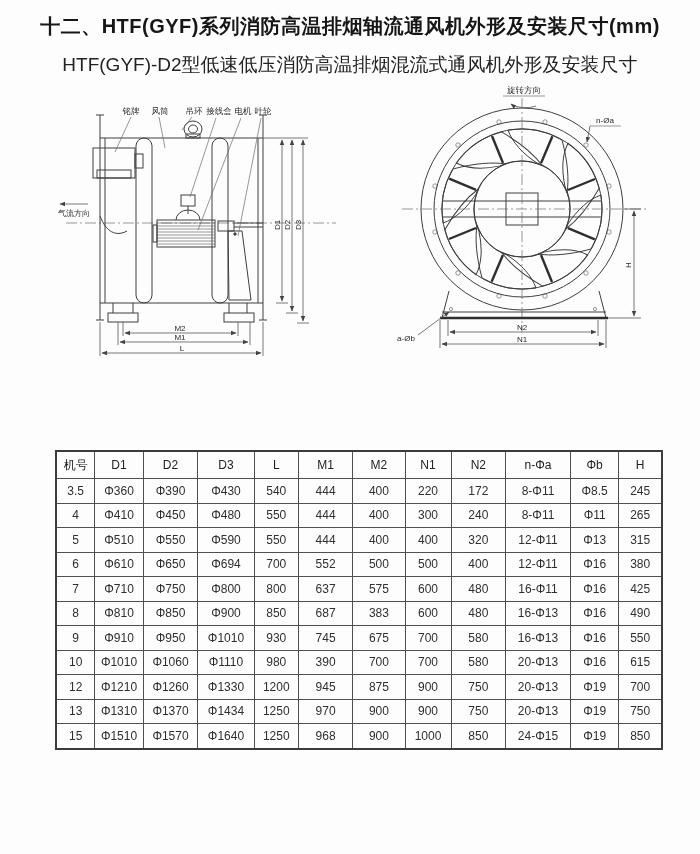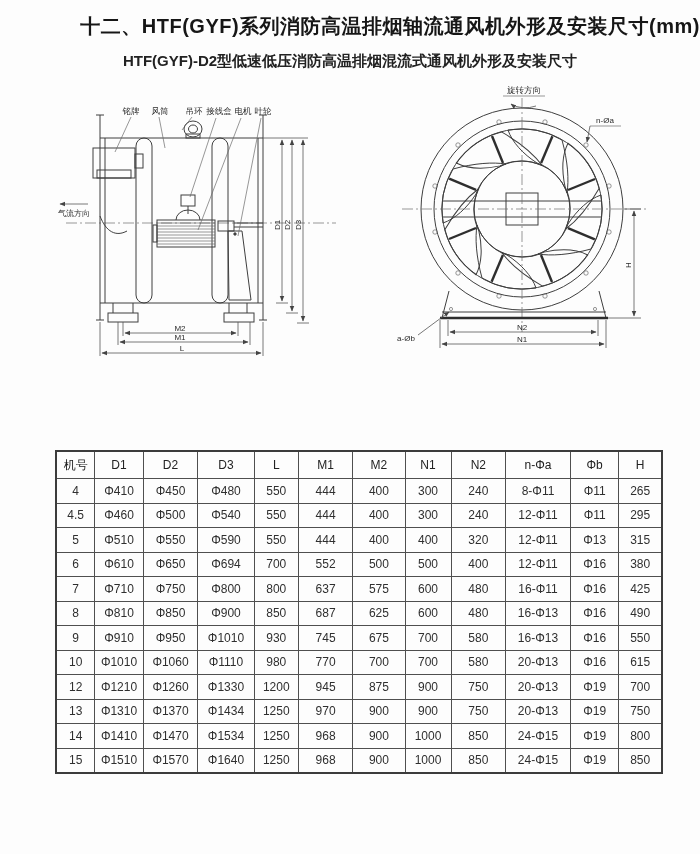--- a/index.html
+++ b/index.html
@@ -2,26 +2,26 @@
 <html><head>
 <meta charset="utf-8">
 <style>
   html,body{margin:0;padding:0;}
   body{
     width:700px;height:854px;position:relative;overflow:hidden;
     background:#fdfdfd;color:#2b2b2b;
     font-family:"Liberation Sans","DejaVu Sans",sans-serif;
   }
   .page-title{
-    position:absolute;top:13px;left:0;width:100%;text-align:right;
+    position:absolute;top:13px;left:0;width:100%;text-align:center;
     font-size:20px;font-weight:bold;letter-spacing:.5px;color:#161616;
   }
   .page-subtitle{
     position:absolute;top:52px;left:0;width:100%;text-align:center;
-    font-size:15px;color:#222;font-weight:bold;
+    font-size:19px;color:#222;
   }
   .svg-box{position:absolute;}
   #side-view{left:30px;top:90px;}
   #front-view{left:390px;top:80px;}
   svg .ln{stroke:#3f3f3f;stroke-width:1;fill:none;}
   svg .thk{stroke:#2e2e2e;stroke-width:2.4;fill:none;}
   svg .thin{stroke:#6a6a6a;stroke-width:.7;fill:none;}
   svg .cl{stroke:#6a6a6a;stroke-width:.7;fill:none;stroke-dasharray:11 3 2 3;}
   svg .dim{stroke:#555;stroke-width:.8;fill:none;}
   svg text{fill:#2b2b2b;font-family:"Liberation Sans","DejaVu Sans",sans-serif;}
@@ -278,48 +278,48 @@
           <th>M2</th>
           <th>N1</th>
           <th>N2</th>
           <th>n-Φa</th>
           <th>Φb</th>
           <th>H</th>
         </tr>
     </thead>
     <tbody>
         <tr>
+          <td>3.5</td>
+          <td>Φ360</td>
+          <td>Φ390</td>
+          <td>Φ430</td>
+          <td>540</td>
+          <td>444</td>
+          <td>400</td>
+          <td>220</td>
+          <td>172</td>
+          <td>8-Φ11</td>
+          <td>Φ8.5</td>
+          <td>245</td>
+        </tr>
+        <tr>
           <td>4</td>
           <td>Φ410</td>
           <td>Φ450</td>
           <td>Φ480</td>
           <td>550</td>
           <td>444</td>
           <td>400</td>
           <td>300</td>
           <td>240</td>
           <td>8-Φ11</td>
           <td>Φ11</td>
           <td>265</td>
         </tr>
         <tr>
-          <td>4.5</td>
-          <td>Φ460</td>
-          <td>Φ500</td>
-          <td>Φ540</td>
-          <td>550</td>
-          <td>444</td>
-          <td>400</td>
-          <td>300</td>
-          <td>240</td>
-          <td>12-Φ11</td>
-          <td>Φ11</td>
-          <td>295</td>
-        </tr>
-        <tr>
           <td>5</td>
           <td>Φ510</td>
           <td>Φ550</td>
           <td>Φ590</td>
           <td>550</td>
           <td>444</td>
           <td>400</td>
           <td>400</td>
           <td>320</td>
           <td>12-Φ11</td>
@@ -354,21 +354,21 @@
           <td>Φ16</td>
           <td>425</td>
         </tr>
         <tr>
           <td>8</td>
           <td>Φ810</td>
           <td>Φ850</td>
           <td>Φ900</td>
           <td>850</td>
           <td>687</td>
-          <td>625</td>
+          <td>383</td>
           <td>600</td>
           <td>480</td>
           <td>16-Φ13</td>
           <td>Φ16</td>
           <td>490</td>
         </tr>
         <tr>
           <td>9</td>
           <td>Φ910</td>
           <td>Φ950</td>
@@ -381,21 +381,21 @@
           <td>16-Φ13</td>
           <td>Φ16</td>
           <td>550</td>
         </tr>
         <tr>
           <td>10</td>
           <td>Φ1010</td>
           <td>Φ1060</td>
           <td>Φ1110</td>
           <td>980</td>
-          <td>770</td>
+          <td>390</td>
           <td>700</td>
           <td>700</td>
           <td>580</td>
           <td>20-Φ13</td>
           <td>Φ16</td>
           <td>615</td>
         </tr>
         <tr>
           <td>12</td>
           <td>Φ1210</td>
@@ -418,34 +418,20 @@
           <td>1250</td>
           <td>970</td>
           <td>900</td>
           <td>900</td>
           <td>750</td>
           <td>20-Φ13</td>
           <td>Φ19</td>
           <td>750</td>
         </tr>
         <tr>
-          <td>14</td>
-          <td>Φ1410</td>
-          <td>Φ1470</td>
-          <td>Φ1534</td>
-          <td>1250</td>
-          <td>968</td>
-          <td>900</td>
-          <td>1000</td>
-          <td>850</td>
-          <td>24-Φ15</td>
-          <td>Φ19</td>
-          <td>800</td>
-        </tr>
-        <tr>
           <td>15</td>
           <td>Φ1510</td>
           <td>Φ1570</td>
           <td>Φ1640</td>
           <td>1250</td>
           <td>968</td>
           <td>900</td>
           <td>1000</td>
           <td>850</td>
           <td>24-Φ15</td>

